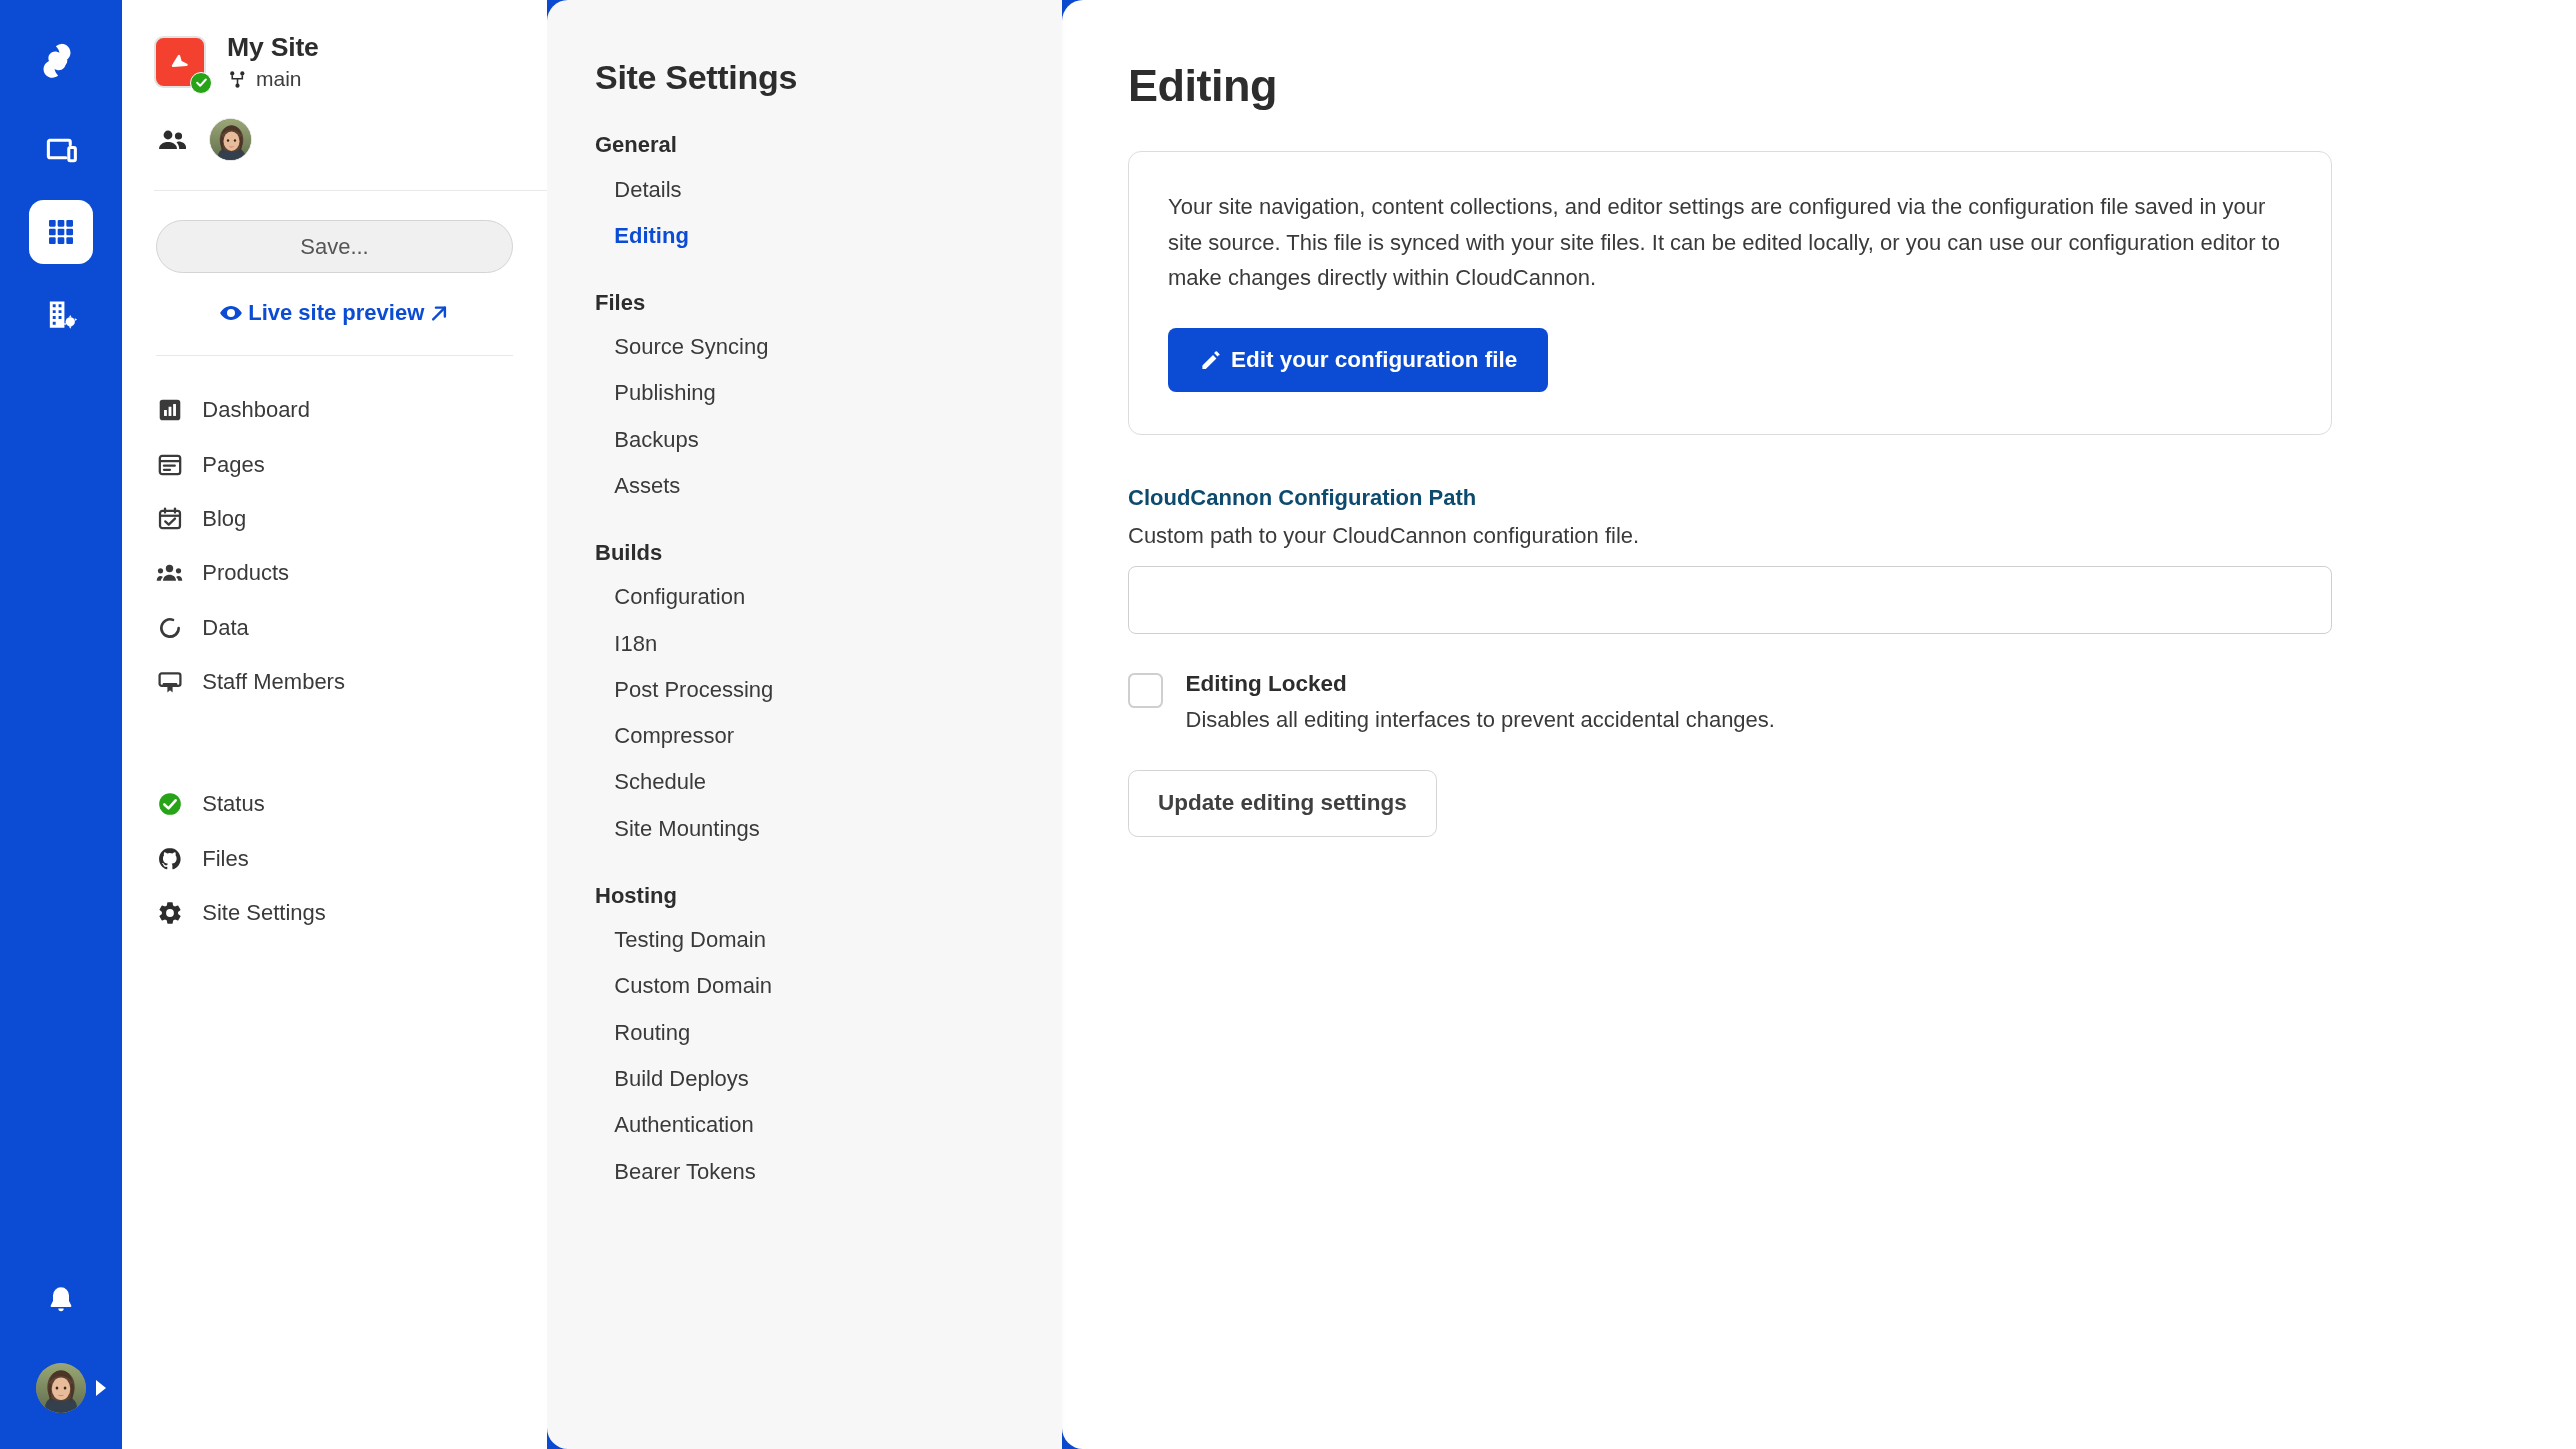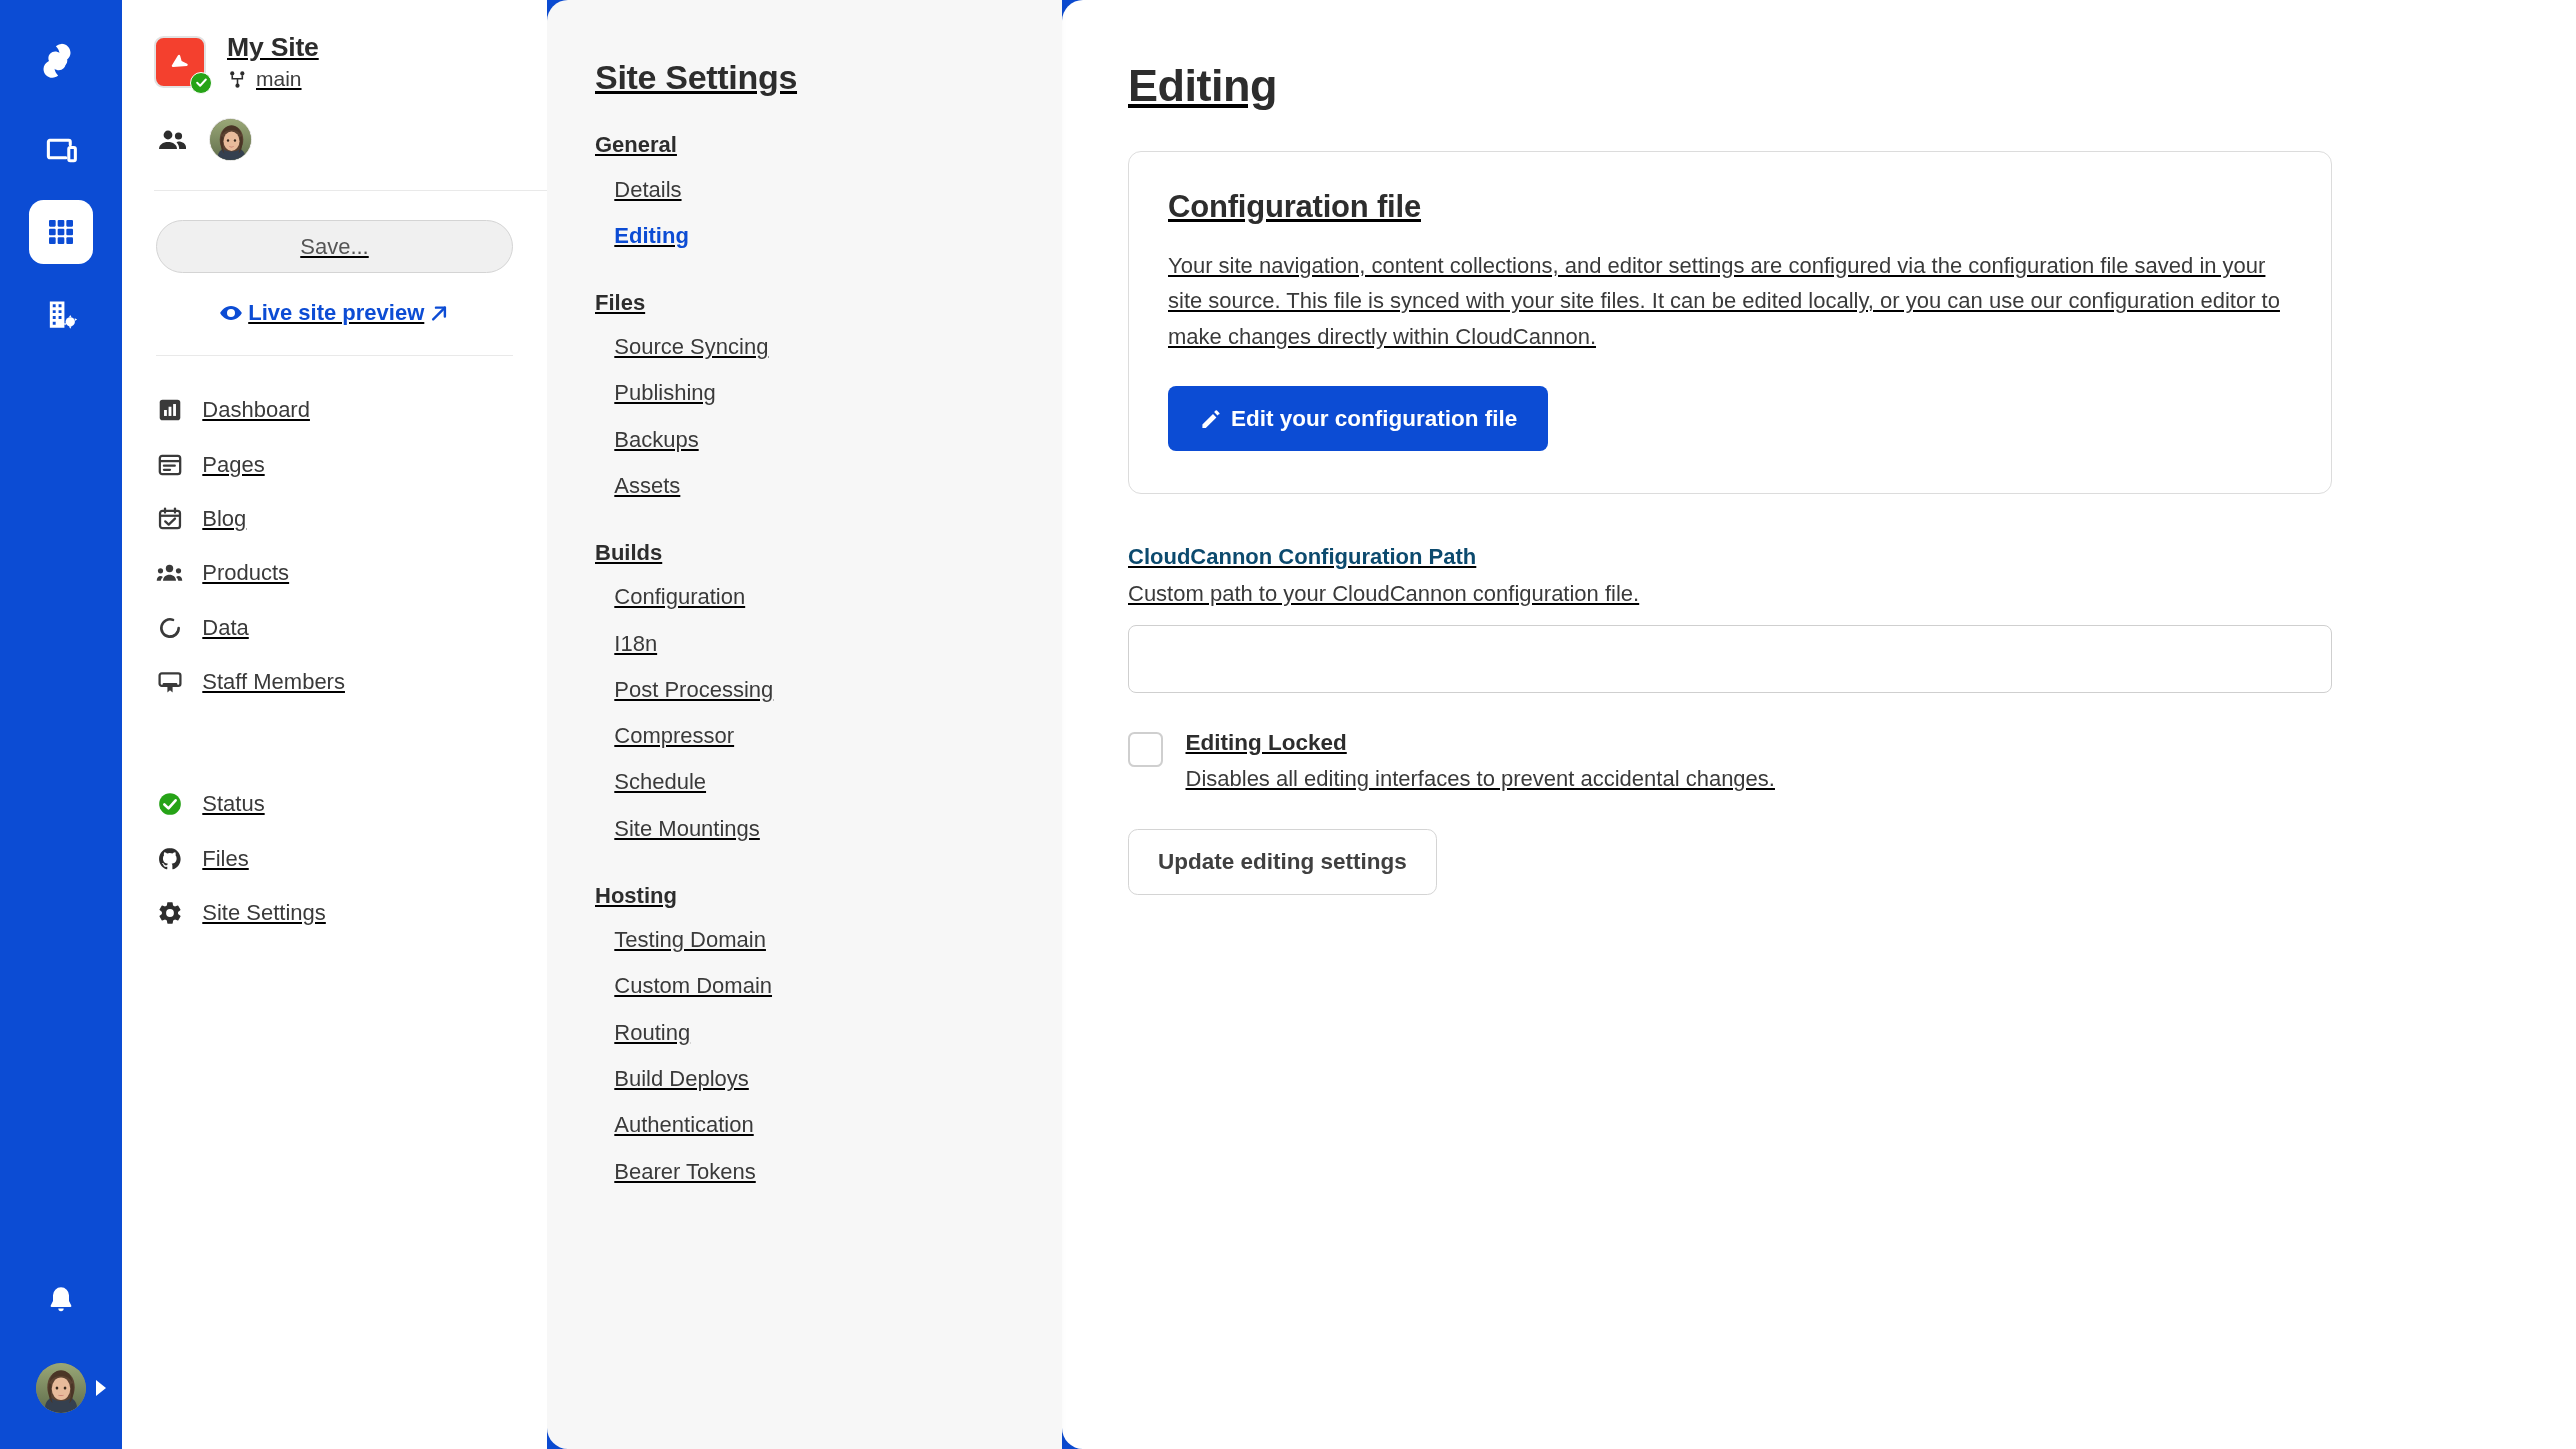--- a/index.html
+++ b/index.html
@@ -2,21 +2,21 @@
 <html style="font-size:13px"><head>
 <meta charset="utf-8">
 <style>
   * { box-sizing: border-box; margin: 0; padding: 0; }
   html, body {
     width: 2576px; height: 1449px;
     font-family: "Liberation Sans", sans-serif;
     background: #ffffff;
     overflow: hidden;
   }
-  .app { position: relative; width: 2576px; height: 1449px; display: flex; background:#0c4cd4;text-decoration:underline; }
+  .app { position: relative; width: 2576px; height: 1449px; display: flex; background:#0c4cd4; }
 
   
   .rail {
     width: 122px; flex: 0 0 122px; height: 1449px;
     background: #0c4cd4;
     display: flex; flex-direction: column; align-items: center;
     padding-top: 22.5px;
     position: relative; z-index: 5;
   }
   .rail-logo { width: 77px; height: 77px; display:flex; align-items:center; justify-content:center; margin-bottom: 19.3px; }
@@ -464,21 +464,20 @@
       <div class="slink">Build Deploys</div>
       <div class="slink">Authentication</div>
       <div class="slink">Bearer Tokens</div>
     </div>
   </div>
 
   <div class="mainpanel">
     <div class="page-title">Editing</div>
 
     <div class="card">
-      <div class="card-title">Configuration file</div>
       <div class="card-text">Your site navigation, content collections, and editor settings are configured via the configuration file saved in your site source. This file is synced with your site files. It can be edited locally, or you can use our configuration editor to make changes directly within CloudCannon.</div>
       <button class="primary-btn">
         <span>
           <svg width="24" height="24" viewBox="0 0 24 24" fill="#fff">
             <path d="M3 17.6V21h3.4L17 10.4 13.6 7 3 17.6zM20.4 7.8c.4-.4.4-1 0-1.4l-2.8-2.8a1 1 0 0 0-1.4 0L14.7 5.1 18.1 8.5l2.3-2.3z" transform="translate(0.4,0)"></path>
           </svg>
         </span>
         <span>Edit your configuration file</span>
       </button>
     </div>

